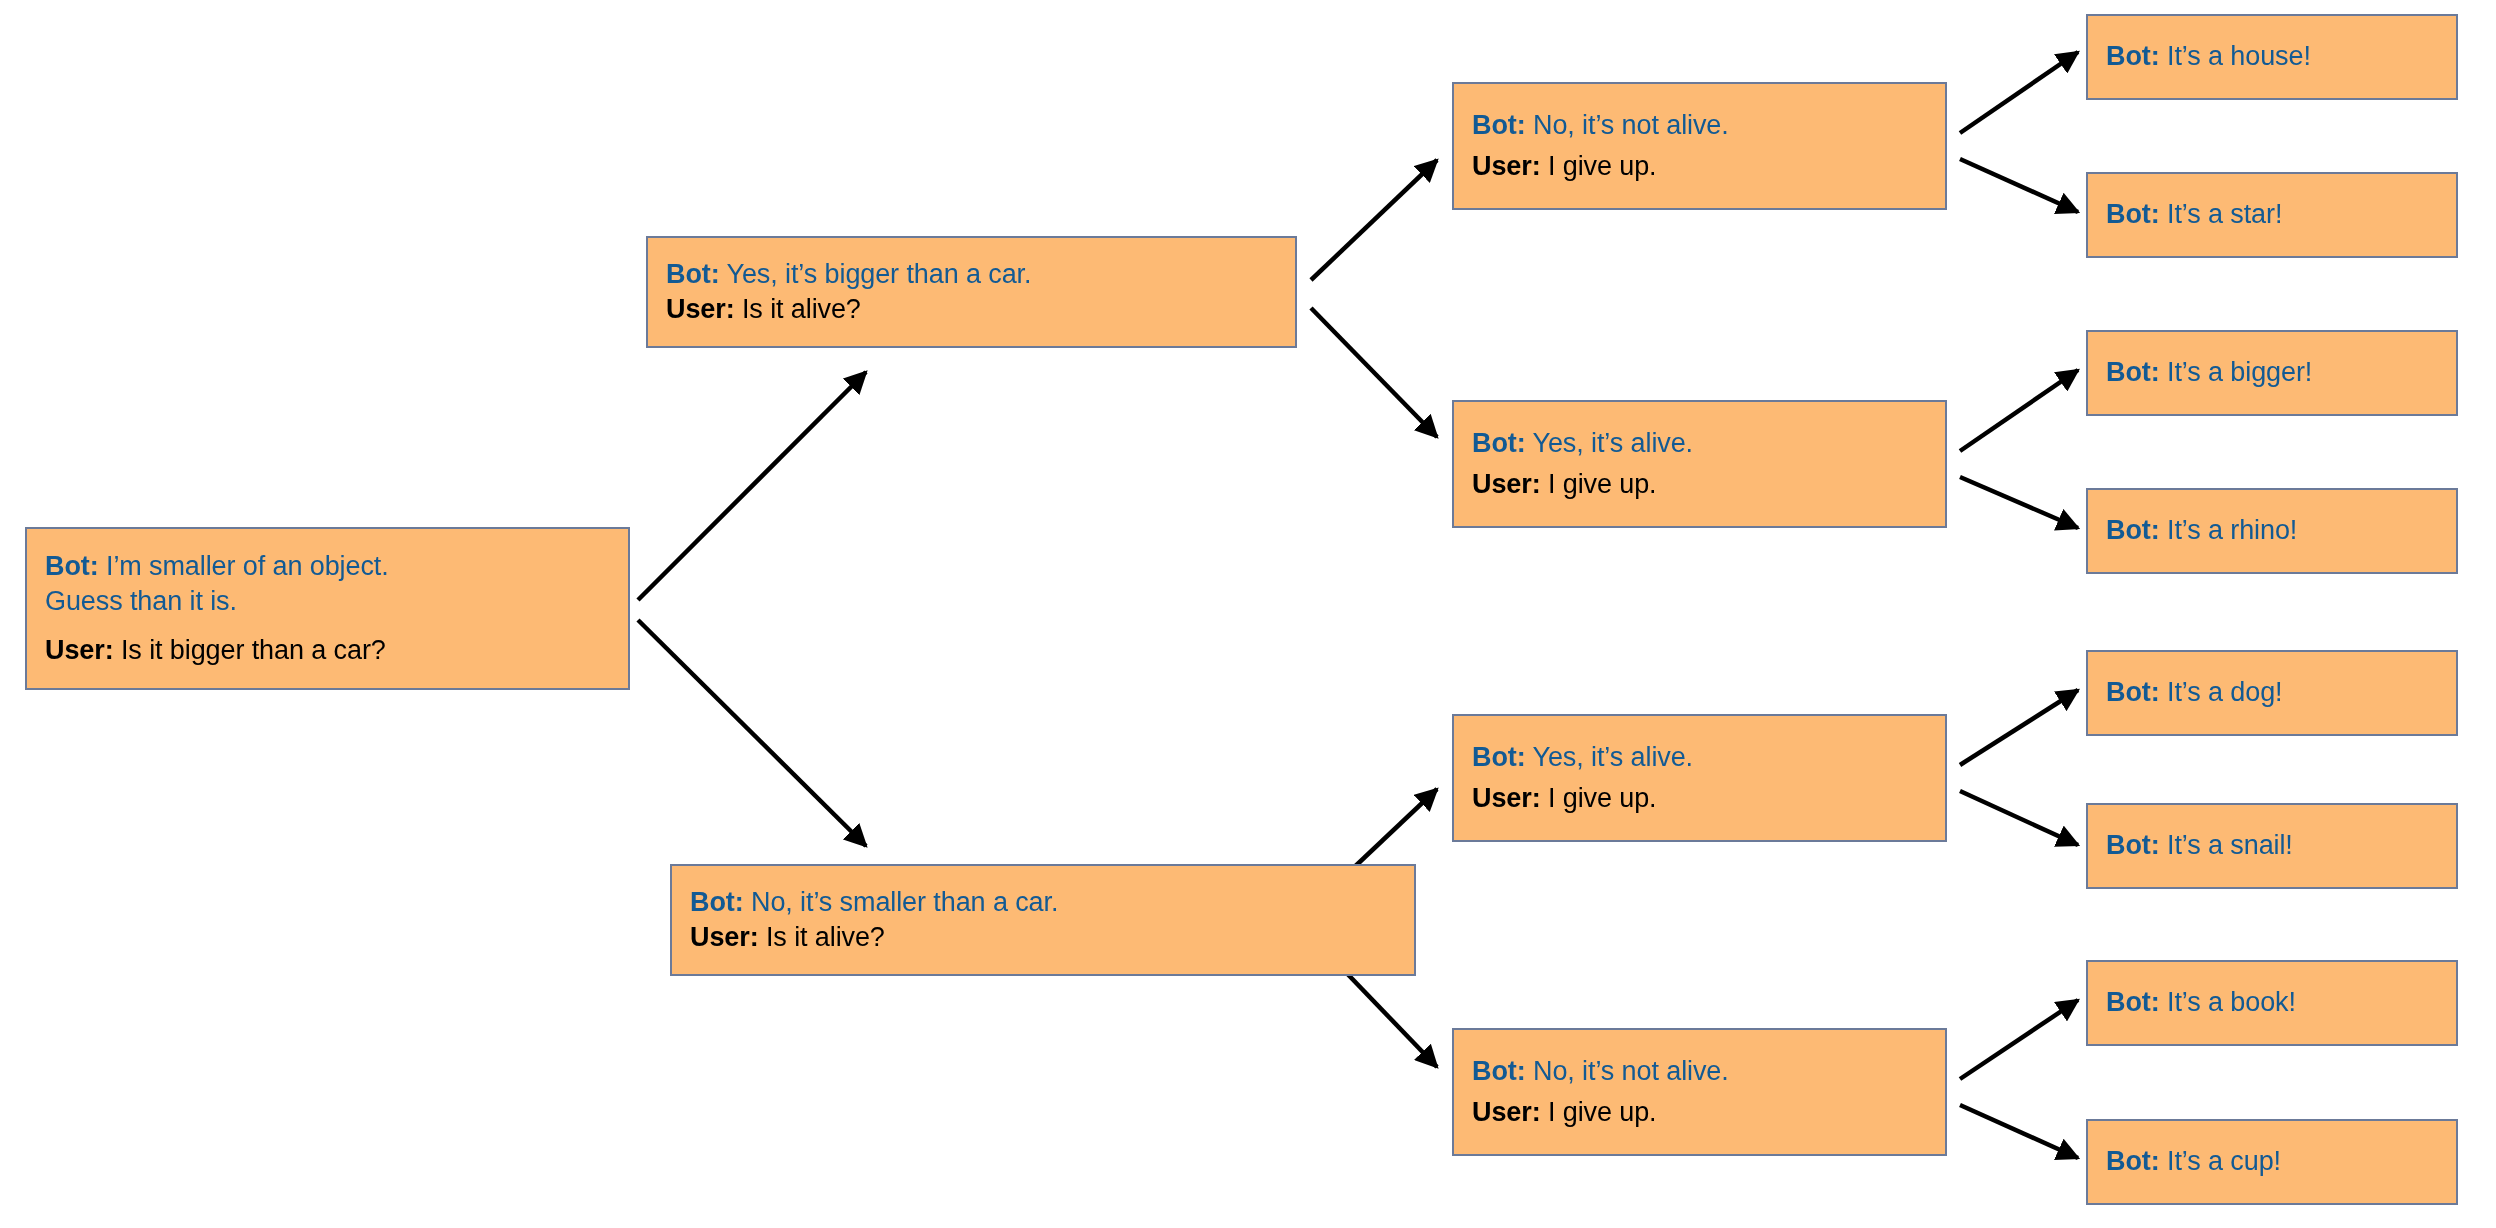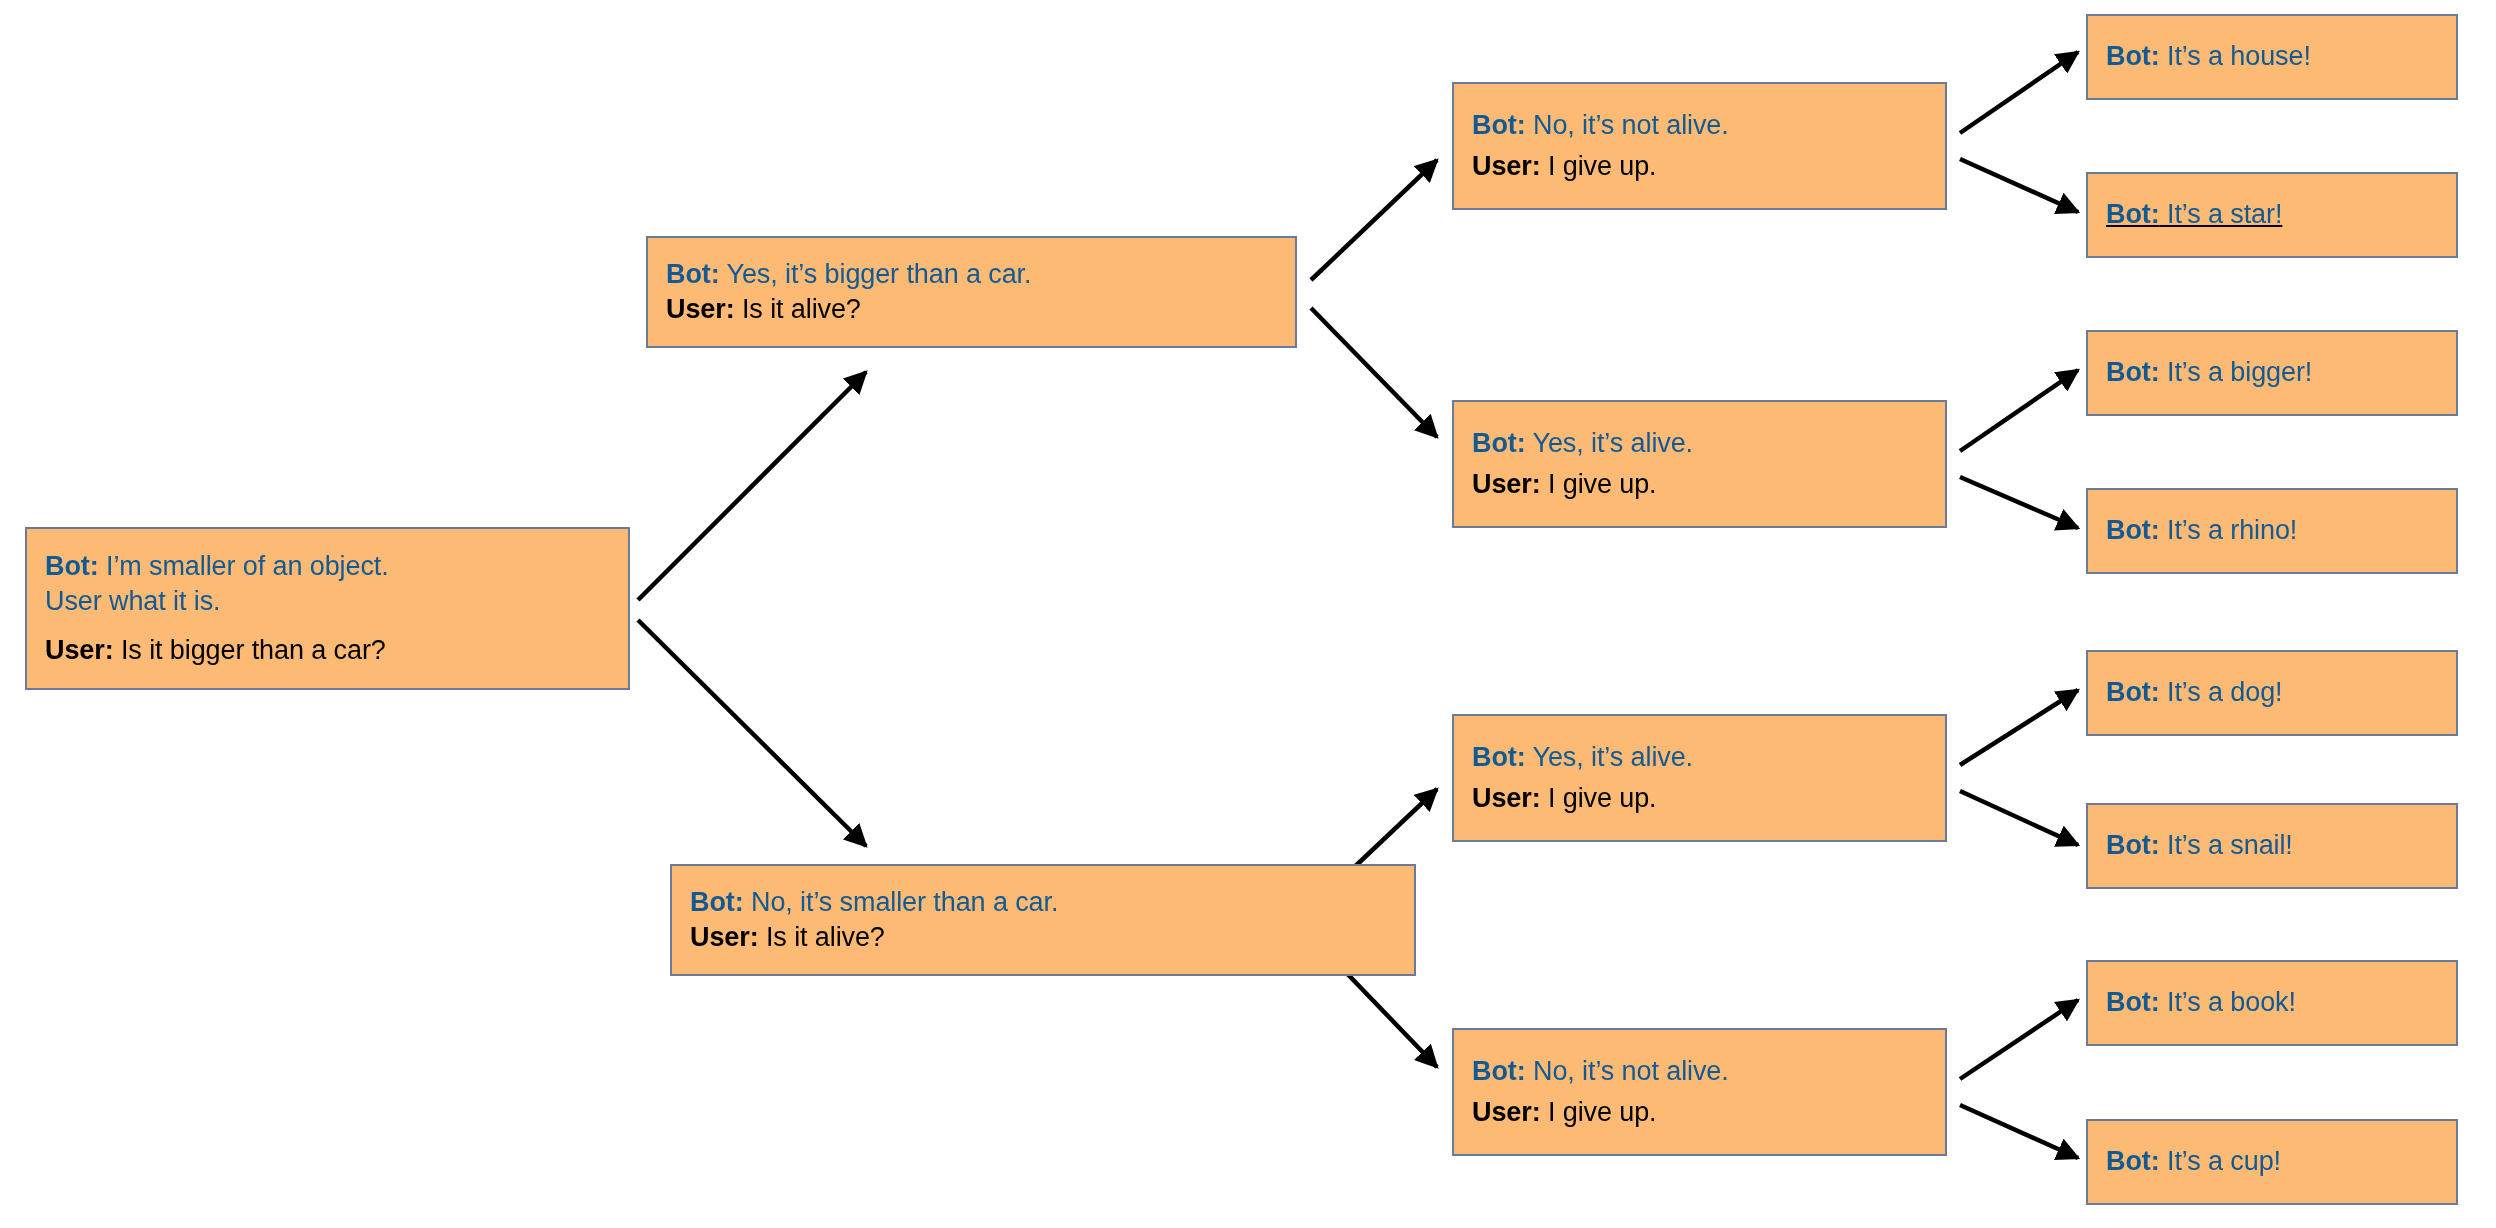--- a/index.html
+++ b/index.html
@@ -55,21 +55,21 @@
   #n-l2a { left: 646px; top: 236px; width: 651px; height: 112px; }
   #n-l2b { left: 670px; top: 864px; width: 746px; height: 112px; }
   
   #n-l3a { left: 1452px; top: 82px;  width: 495px; height: 128px; }
   #n-l3b { left: 1452px; top: 400px; width: 495px; height: 128px; }
   #n-l3c { left: 1452px; top: 714px; width: 495px; height: 128px; }
   #n-l3d { left: 1452px; top: 1028px; width: 495px; height: 128px; }
   
   .leaf { left: 2086px; width: 372px; height: 86px; }
   #n-lf1 { top: 14px; }
-  #n-lf2 { top: 172px; text-decoration: underline; }
+  #n-lf2 { top: 172px; }
   #n-lf3 { top: 330px; }
   #n-lf4 { top: 488px; }
   #n-lf5 { top: 650px; }
   #n-lf6 { top: 803px; }
   #n-lf7 { top: 960px; }
   #n-lf8 { top: 1119px; }
 </style>
 </head>
 <body>
 
@@ -101,21 +101,21 @@
       <line x1="1960" y1="765" x2="2078" y2="690"></line>
       <line x1="1960" y1="791" x2="2078" y2="845"></line>
 
       <line x1="1960" y1="1079" x2="2078" y2="1000"></line>
       <line x1="1960" y1="1105" x2="2078" y2="1158"></line>
     </g>
   </svg>
 
   <div class="node" id="n-root">
     <div class="line bot"><span class="spk bot-spk">Bot:</span> <span class="txt">I’m smaller of an object.</span></div>
-    <div class="line cont">User what it is.</div>
+    <div class="line cont">Guess than it is.</div>
     <div class="line user" style="margin-top:13px"><span class="spk user-spk">User:</span> <span class="txt">Is it bigger than a car?</span></div>
   </div>
 
   <div class="node" id="n-l2a">
     <div class="line bot"><span class="spk bot-spk">Bot:</span> <span class="txt">Yes, it’s bigger than a car.</span></div>
     <div class="line user"><span class="spk user-spk">User:</span> <span class="txt">Is it alive?</span></div>
   </div>
 
   <div class="node" id="n-l2b">
     <div class="line bot"><span class="spk bot-spk">Bot:</span> <span class="txt">No, it’s smaller than a car.</span></div>

